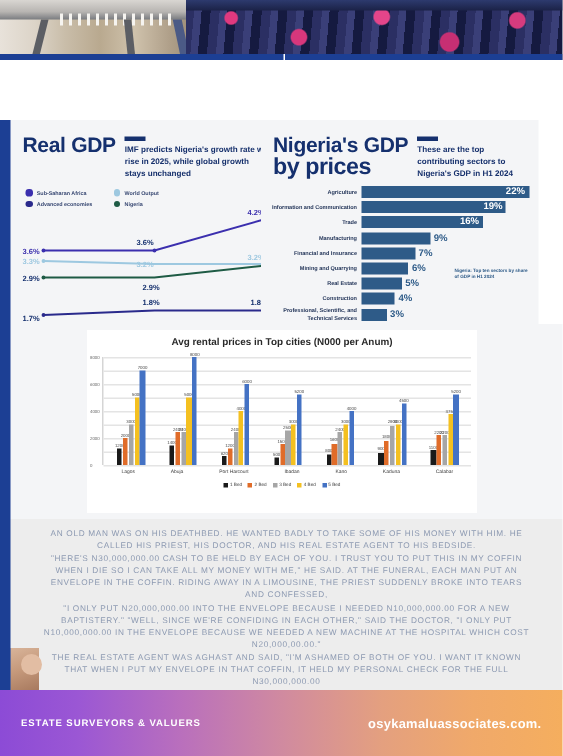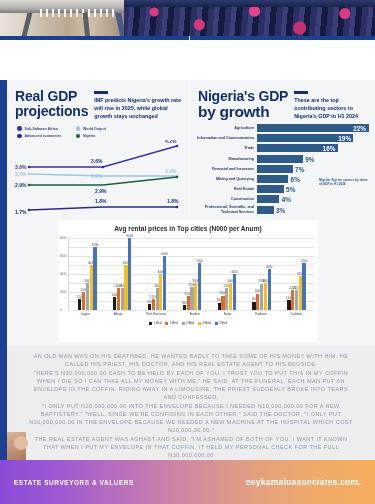--- a/index.html
+++ b/index.html
@@ -40,21 +40,21 @@
       repeating-linear-gradient(95deg, #2b2f63 0 6px, #3a3f78 6px 11px, #151a40 11px 17px),
       #24284f;
   }
   .banner .seat-rail { position: absolute; left: 124px; top: 0; width: 251px; height: 7px; background: linear-gradient(180deg,#2d3a6e,#1b2247); }
   .banner .blue-edge { position: absolute; left: 0; top: 36px; width: 375px; height: 4px; background: #1c3f94; }
 
   
   .cards { position: absolute; left: 0; top: 36px; width: 375px; height: 180px; }
   .card { position: absolute; top: 0; height: 180px; background: #f4f5f7; margin-top: 44px; }
   .card-left  { left: 0;   width: 189px; border-left: 7px solid #1c3f94; }
-  .card-right { left: 190px; width: 185px; }
+  .card-right { left: 174px; width: 185px; }
   .card-gap { position: absolute; left: 189px; top: 0; width: 1px; height: 180px; background: #ffffff; }
 
   .card-head { padding: 9px 8px 0 8px; display: flex; gap: 6px; }
   .card-title { color: #15306e; line-height: 1.06; }
   .t-light { font-size: 14px; font-weight: 700; letter-spacing: -.2px; }
   .t-bold  { font-size: 15.5px; font-weight: 800; letter-spacing: -.3px; }
   .card-sub { flex: 1; padding-top: 2px; }
   .rule { width: 14px; height: 3px; background: #15306e; margin-bottom: 3px; }
   .card-sub p { font-size: 5.4px; font-weight: 700; color: #16306c; line-height: 1.45; }
 
@@ -149,21 +149,20 @@
   <div class="seat-rail"></div>
   <div class="blue-edge"></div>
 </div>
 
 <div class="cards">
 
   <div class="card card-left">
     <div class="card-head">
       <div class="card-title">
         <div class="t-light">Real GDP</div>
-        <div class="t-light">projections</div>
       </div>
       <div class="card-sub">
         <div class="rule"></div>
         <p>IMF predicts Nigeria's growth rate will rise in 2025, while global growth stays unchanged</p>
       </div>
     </div>
 
     <div class="legend">
       <div class="lg">
         <i style="background:#3b2fae"></i>
@@ -246,21 +245,21 @@
       </span>
     </div>
   </div>
 
   <div class="card-gap"></div>
 
   <div class="card card-right">
     <div class="card-head">
       <div class="card-title">
         <div class="t-light">Nigeria's GDP</div>
-        <div class="t-bold">by growth</div>
+        <div class="t-bold">by prices</div>
       </div>
       <div class="card-sub">
         <div class="rule"></div>
         <p>These are the top contributing sectors to Nigeria's GDP in H1 2024</p>
       </div>
     </div>
 
     <div class="barchart">
       <div class="brow">
         <div class="blabel">Agriculture</div>

